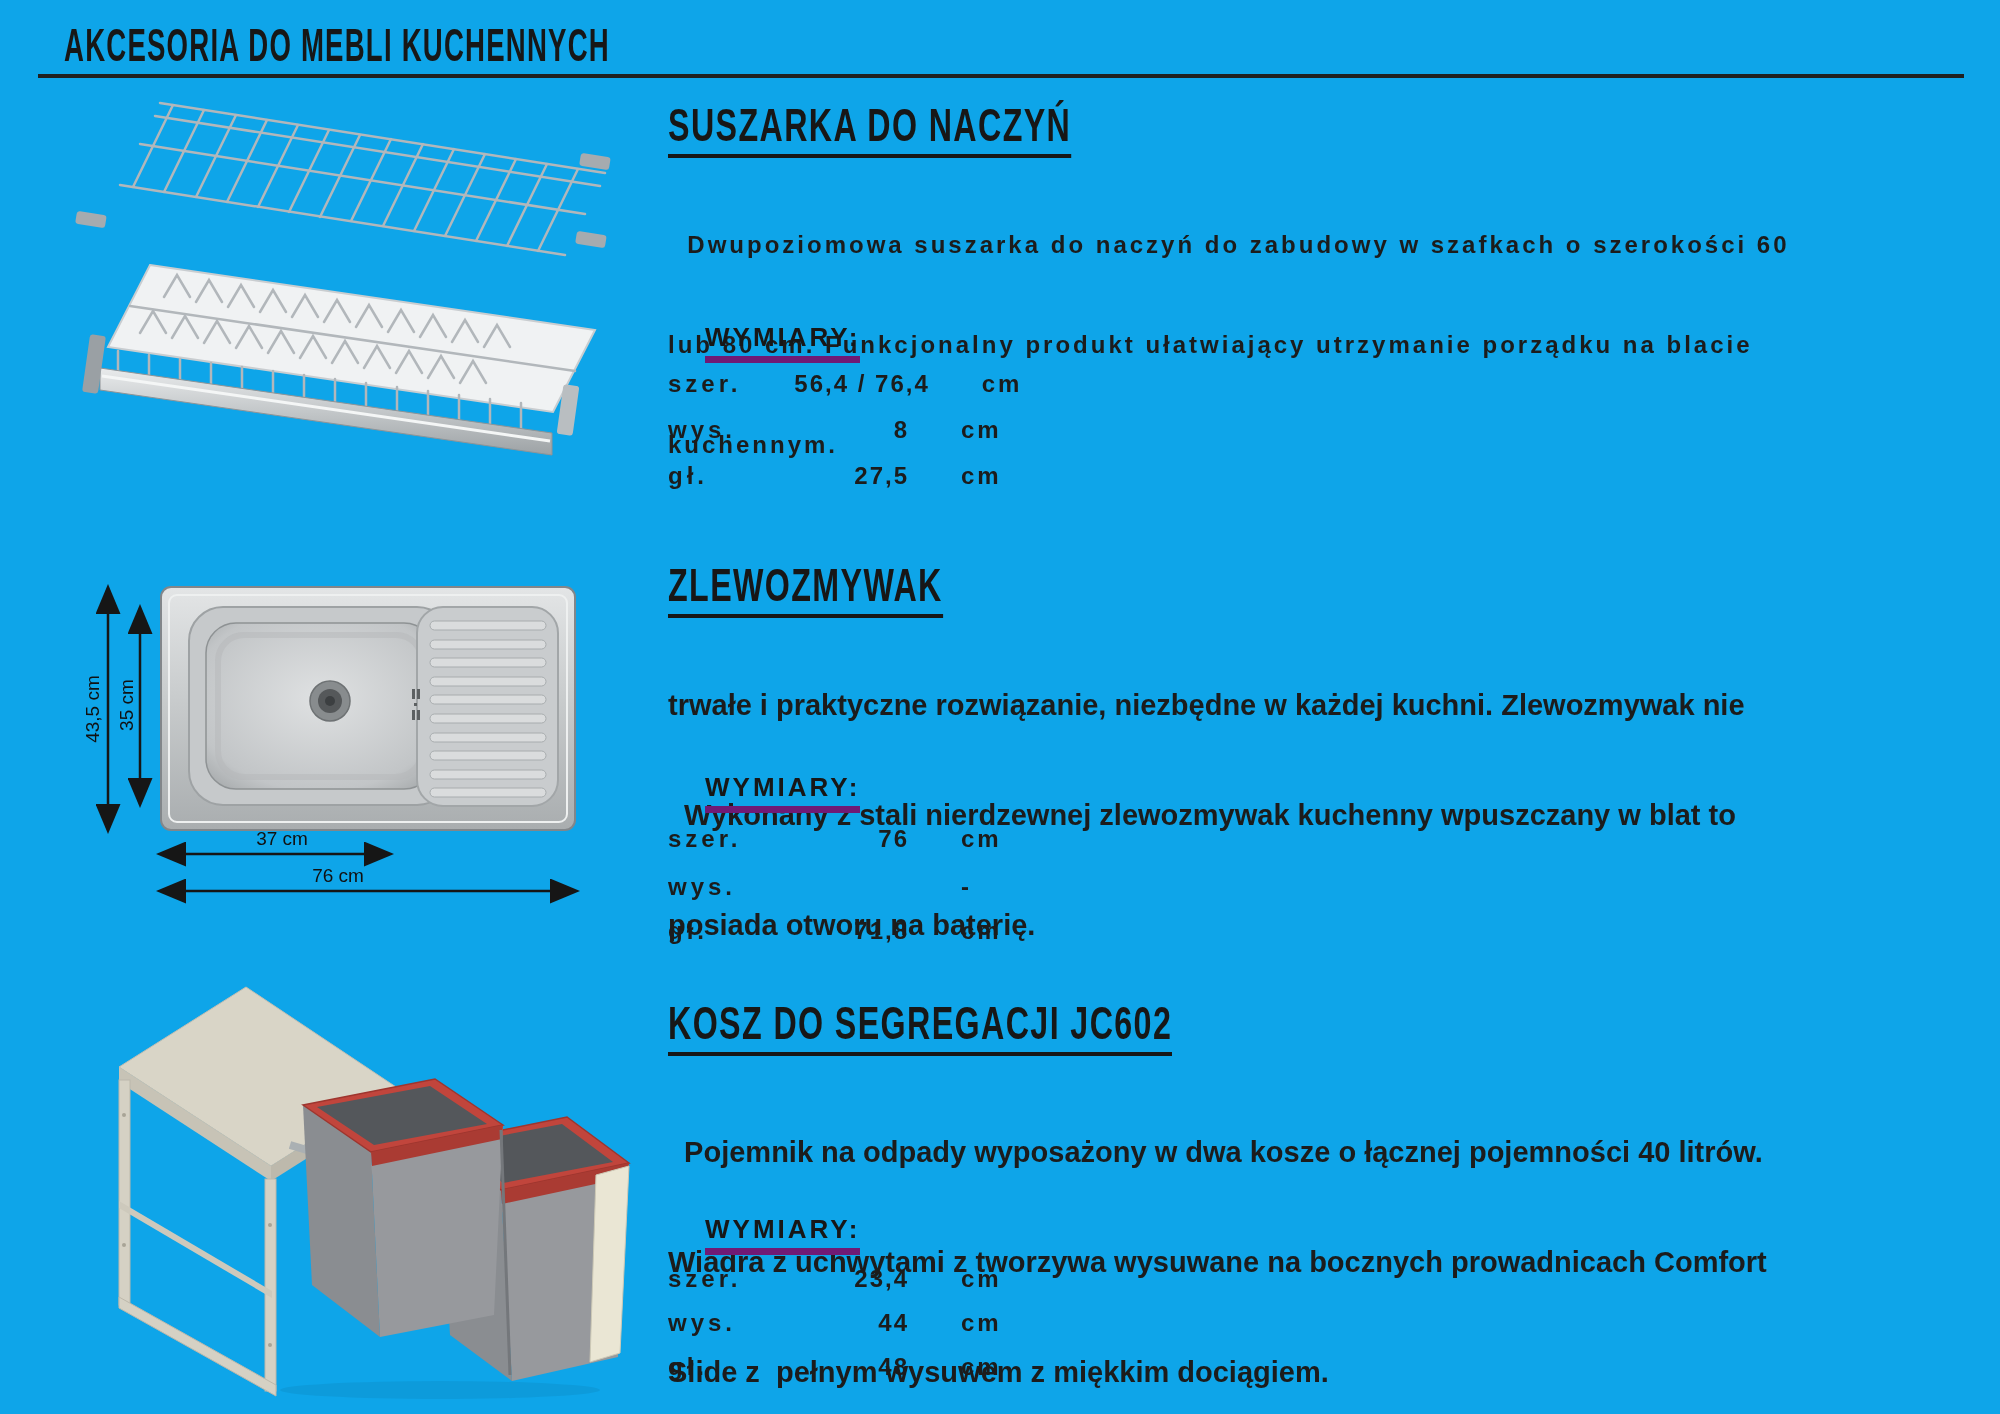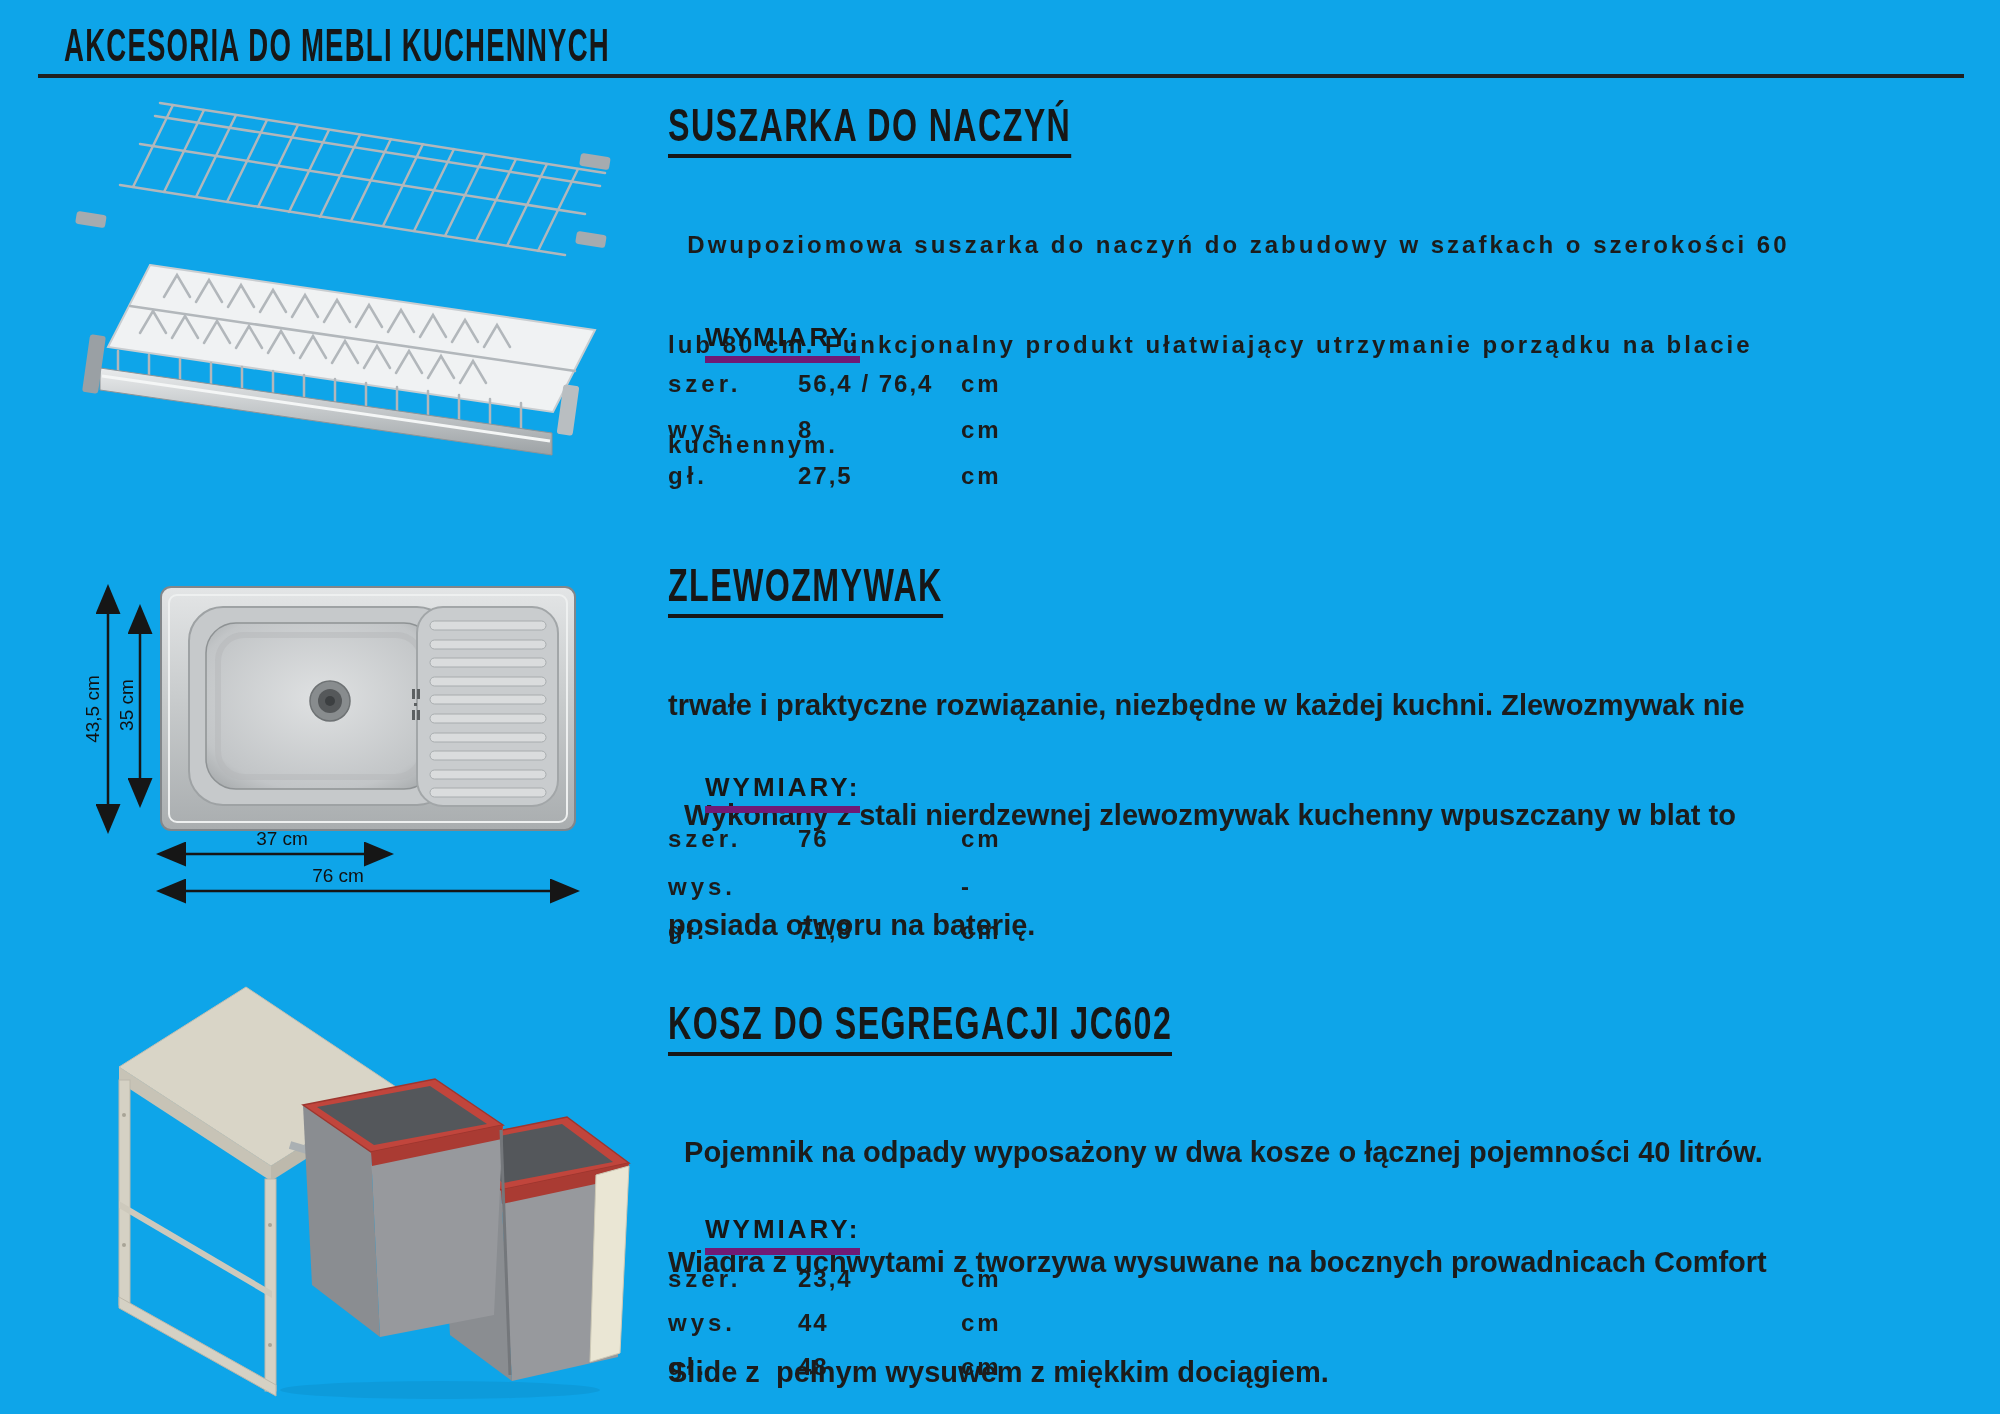--- a/index.html
+++ b/index.html
@@ -18,23 +18,23 @@
 
   .desc{position:absolute;left:668px;font-weight:700;white-space:pre;color:#1c1c1c;}
   .desc div{line-height:44px;}
   .desc.wide{font-size:24px;letter-spacing:3px;}
   .desc.narrow{font-size:29px;letter-spacing:0;}
 
   .wym{position:absolute;left:705px;font-size:26px;font-weight:700;letter-spacing:3px;color:#171717;}
   .wym > span{display:inline-block;border-bottom:7px solid #701a75;padding-bottom:3px;}
 
   .dim-row{position:absolute;left:668px;width:361px;display:flex;align-items:baseline;
-           font-weight:700;font-size:24px;line-height:46px;color:#1c1c1c;}
+           font-weight:700;font-size:24px;line-height:46px;color:#1c1c1c;gap:36px;}
   .dim-label{width:130px;letter-spacing:4px;}
-  .dim-value{flex:1;letter-spacing:2px;white-space:pre;}
+  .dim-value{flex:1;text-align:right;letter-spacing:2px;white-space:pre;}
   .dim-unit{width:84px;padding-left:16px;letter-spacing:3px;box-sizing:border-box;}
 
   .fig{position:absolute;}
   svg text{font-family:"Liberation Sans",sans-serif;fill:#111;}
 </style>
 </head>
 <body>
 
 <div class="sheet">
 

